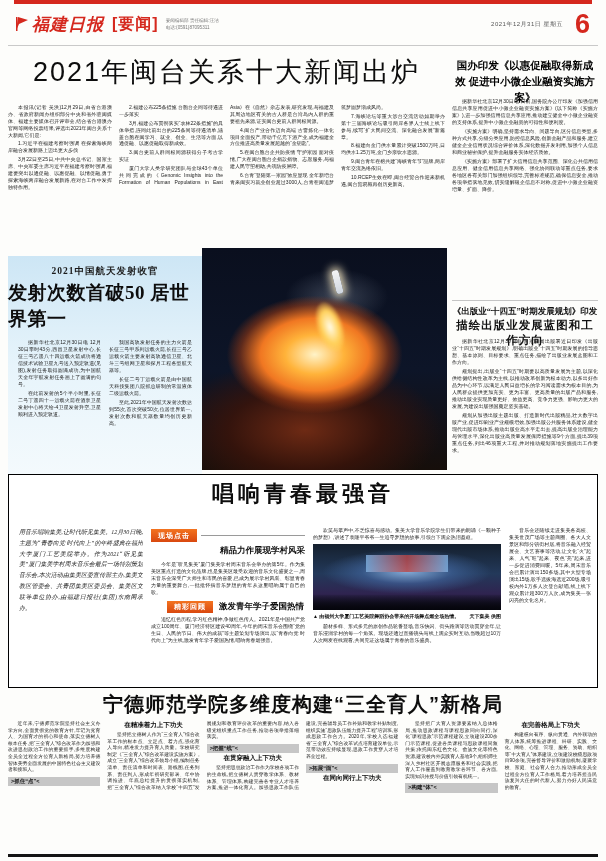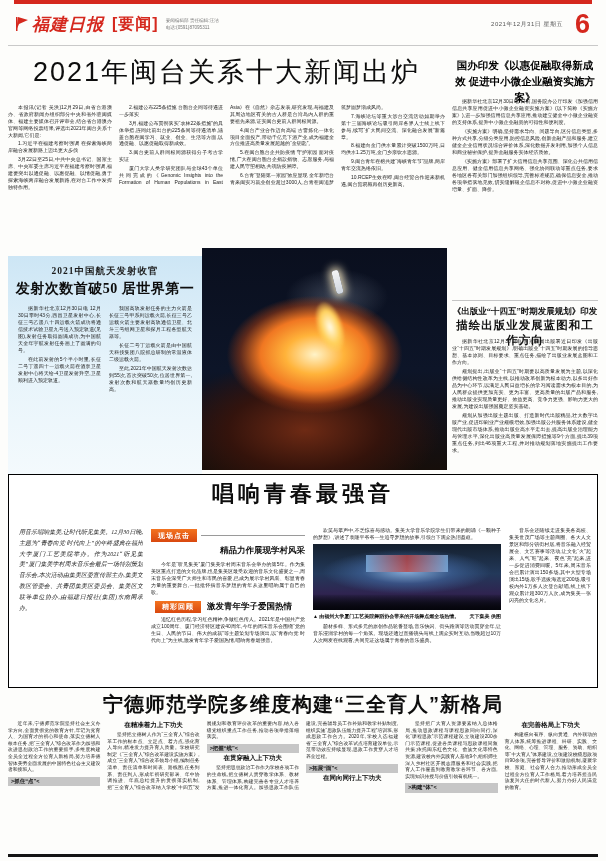--- a/index.html
+++ b/index.html
@@ -39,22 +39,22 @@
   .r2-headline{position:absolute;left:452px;top:318px;width:146px;text-align:center;
     font-family:"Liberation Serif",serif;font-size:11.5px;font-weight:900;letter-spacing:1px;color:#111;}
   .r2-body{position:absolute;left:452px;top:338px;width:146px;height:130px;overflow:hidden;
     font-size:5px;line-height:1.4;text-align:justify;color:#222;}
 
   
   .space-box{position:absolute;left:8px;top:256px;width:194px;height:222px;
     background:linear-gradient(180deg,#cde6f5 0%,#e7f4fb 50%,#f4fafd 100%);}
   .space-kicker{text-align:center;padding-top:9px;font-family:"Liberation Serif",serif;
     font-size:9.5px;font-weight:700;letter-spacing:1px;color:#1b1b1b;}
-  .space-headline{text-align:center;margin-top:2px;font-family:"Liberation Serif",serif;
-    font-size:14px;font-weight:900;letter-spacing:0.5px;color:#0d0d0d;}
+  .space-headline{margin-top:2px;font-family:"Liberation Serif",serif;
+    font-size:19px;font-weight:900;letter-spacing:0.5px;color:#0d0d0d;}
   .space-body{margin:7px 10px 0;height:166px;overflow:hidden;column-count:2;column-gap:8px;
     font-size:5px;line-height:1.4;text-align:justify;color:#222;}
 
   .rocket-photo{position:absolute;left:202px;top:248px;width:245px;height:222px;overflow:hidden;
     background:
       radial-gradient(ellipse 46% 34% at 46% 48%, #fff3c8 0%, #ffb33a 26%, #f07722 48%, rgba(160,60,20,0.55) 66%, rgba(0,0,0,0) 78%),
       radial-gradient(ellipse 70% 40% at 42% 82%, rgba(120,45,20,0.9) 0%, rgba(60,20,10,0.8) 45%, rgba(0,0,0,0) 80%),
       radial-gradient(ellipse 30% 18% at 55% 22%, rgba(200,215,235,0.25) 0%, rgba(0,0,0,0) 70%),
       linear-gradient(180deg,#0a0f1e 0%,#0d1528 55%,#160e0a 100%);}
   .rocket{position:absolute;left:54%;top:10%;width:7px;height:24px;border-radius:3px;
@@ -72,21 +72,21 @@
   .colA{left:10px;width:124px;font-family:"Liberation Serif",serif;font-style:italic;
     font-size:6px;line-height:1.8;color:#222;}
   .colB{left:142px;width:154px;font-size:5px;line-height:1.4;color:#222;}
   .colC{left:304px;width:188px;font-size:5px;line-height:1.4;color:#222;}
   .colD{left:500px;width:82px;font-size:5px;line-height:1.4;color:#222;}
   .tagrow{display:flex;align-items:center;margin:2px 0 3px;}
   .tag{background:linear-gradient(180deg,#f3731f,#d9480f);color:#fff;font-size:7px;font-weight:700;
     padding:1.5px 7px;letter-spacing:1px;white-space:nowrap;}
   .tagline{flex:1;height:1px;background:#9a9a9a;margin-left:4px;}
   .subhead{text-align:right;font-size:8.5px;font-weight:800;margin:3px 0 4px;color:#0d0d0d;}
-  .tagrow2{display:flex;margin:5px 4px 3px;}
+  .tagrow2{display:flex;margin:5px 16px 3px;}
   .subhead2{font-size:8.5px;font-weight:800;margin-left:6px;color:#0d0d0d;white-space:nowrap;}
   .concert-photo{width:188px;height:66px;margin:3px 0;position:relative;overflow:hidden;
     background:
       radial-gradient(ellipse 60% 45% at 50% 42%, rgba(150,190,235,0.85) 0%, rgba(70,110,170,0.55) 40%, rgba(0,0,0,0) 75%),
       linear-gradient(180deg,#15202e 0%,#23395a 45%,#2f2450 75%,#0d0d16 100%);}
   .concert-screen{position:absolute;left:28%;top:16%;width:44%;height:26%;
     background:linear-gradient(90deg,#7fb0e0,#b44,#7fb0e0);opacity:0.8;}
   .concert-crowd{position:absolute;left:0;bottom:0;width:100%;height:22%;
     background:linear-gradient(180deg,rgba(10,10,20,0.1),#05050c);}
   .caption-row{font-size:5px;line-height:1.35;margin-bottom:3px;color:#111;text-align:justify;}

